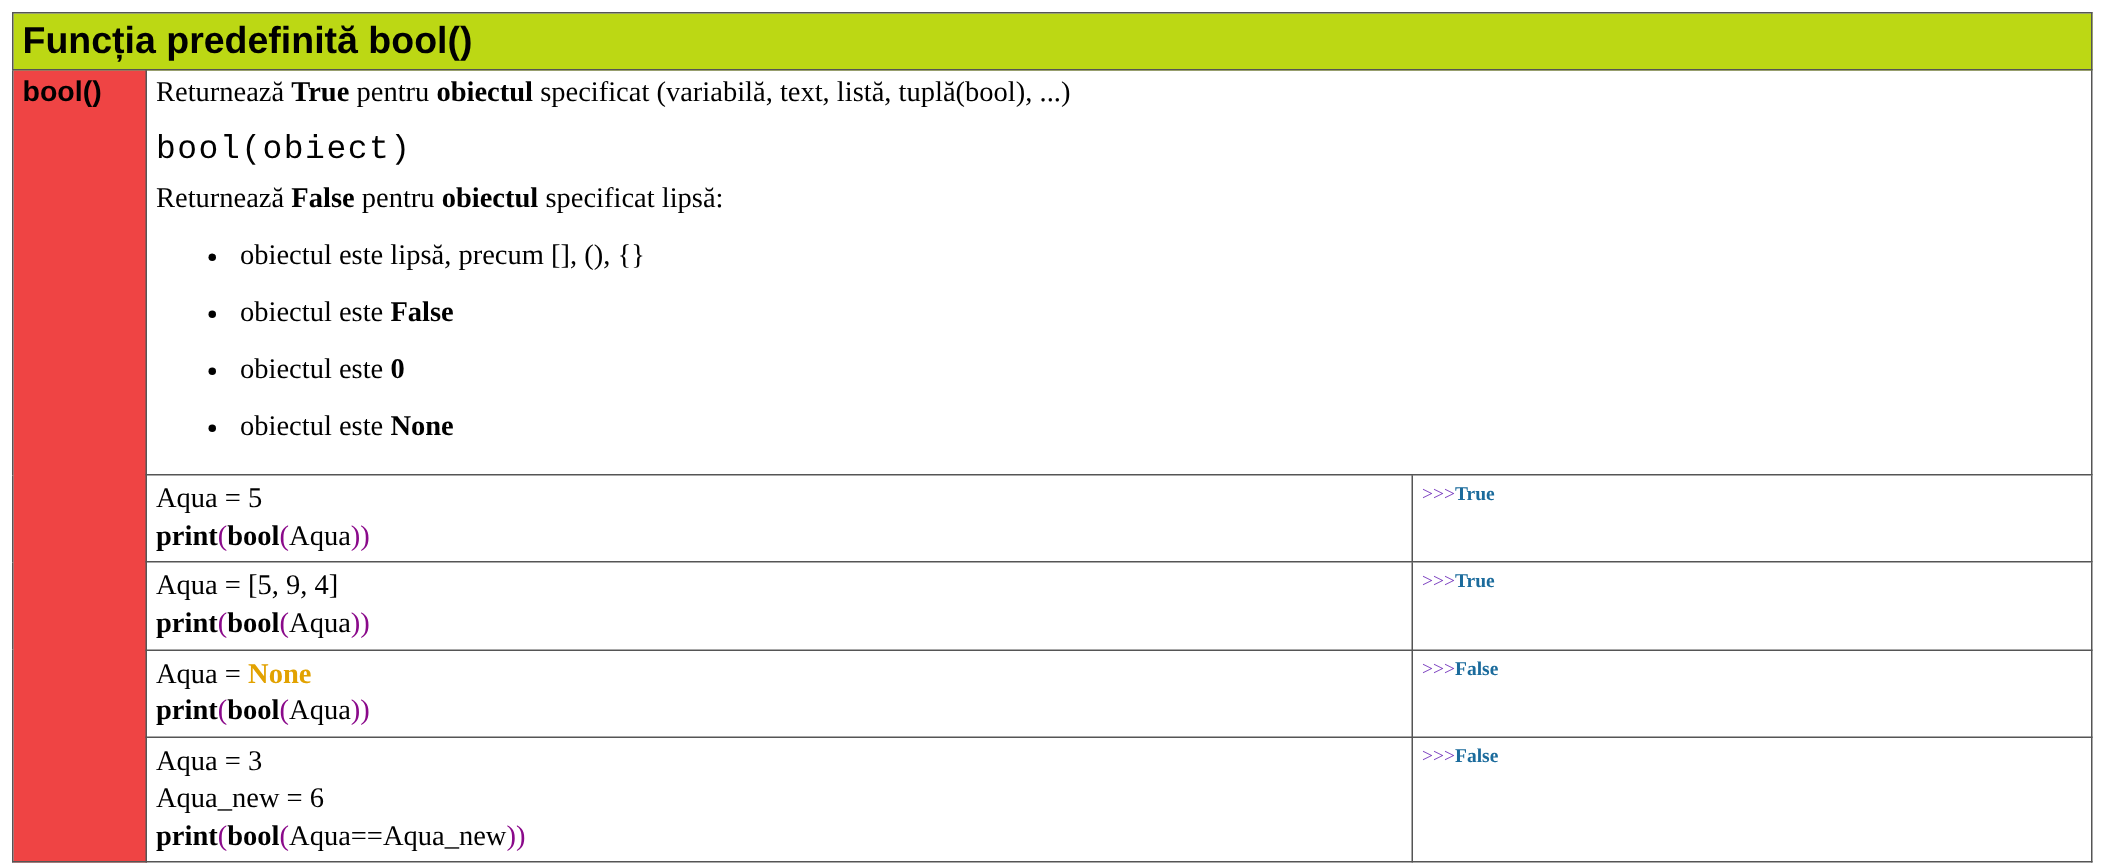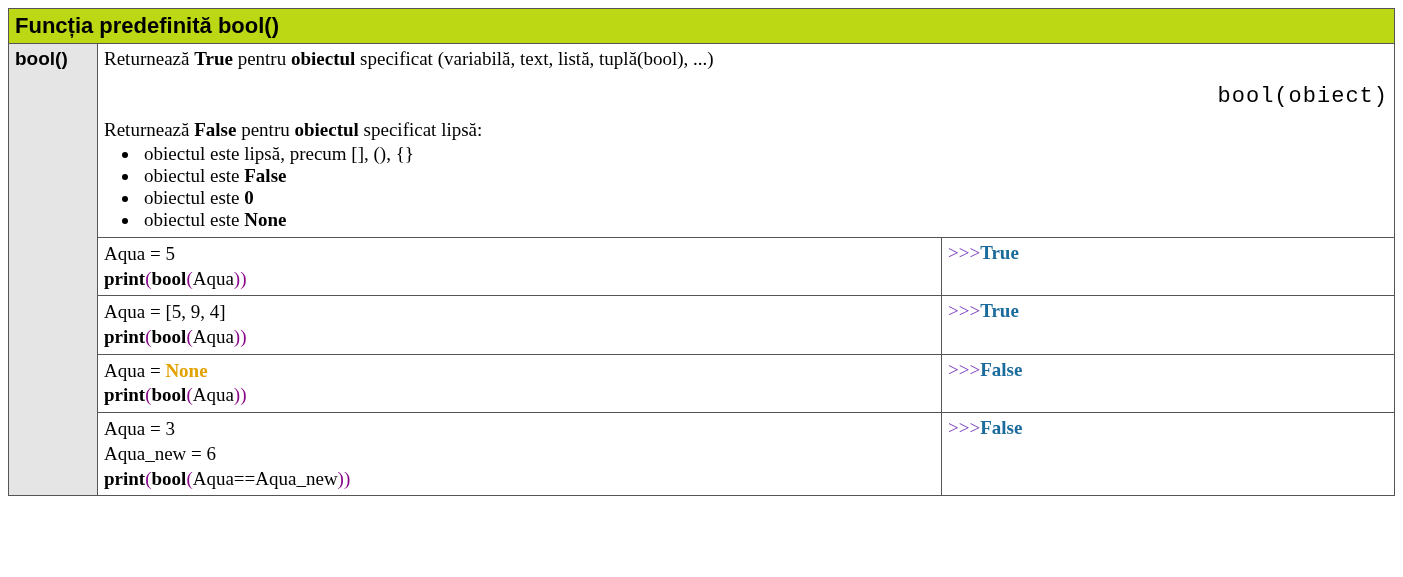--- a/index.html
+++ b/index.html
@@ -17,61 +17,61 @@
   table.main td, table.main th {
     border: 1px solid #555;
     padding: 4px 6px;
     vertical-align: top;
     text-align: left;
   }
   th.title {
     background: #bcd814;
     text-align: center;
     font-weight: bold;
-    font-size: 22px;
+    font-size: 25px;
     padding: 6px 4px;
     font-family: Arial, Helvetica, sans-serif;
   }
   td.sidecell {
-    background: #e5e5e5;
+    background: #ef4444;
     text-align: center;
     vertical-align: middle;
     font-weight: bold;
     width: 76px;
     font-family: Arial, Helvetica, sans-serif;
     font-size: 19px;
   }
   td.desc {
     padding: 6px 8px 8px 8px;
   }
   .syntax {
-    text-align: right;
+    text-align: left;
     font-family: 'Courier New', monospace;
     font-size: 22px;
     letter-spacing: 1px;
     margin: 14px 0 10px 0;
   }
   ul.bullets {
     margin: 2px 0 2px 36px;
     padding: 0;
   }
   ul.bullets li {
-    margin: 0;
+    margin: 16px;
     padding: 0 0 0 4px;
   }
   td.codecell {
     padding: 4px 6px;
     font-size: 19px;
     line-height: 1.3;
   }
   td.outcell {
     padding: 4px 6px;
     vertical-align: bottom;
     width: 440px;
-    font-size: 19px;
+    font-size: 13px;
   }
   .kw { color: #000000; font-weight: bold; }
   .p  { color: #8a098a; }
   .orange { color: #e2a200; font-weight: bold; }
   .prompt { color: #7b3fbf; }
   .outval { color: #1b6b9c; font-weight: bold; }
   b { font-weight: bold; }
 </style>
 </head>
 <body>

